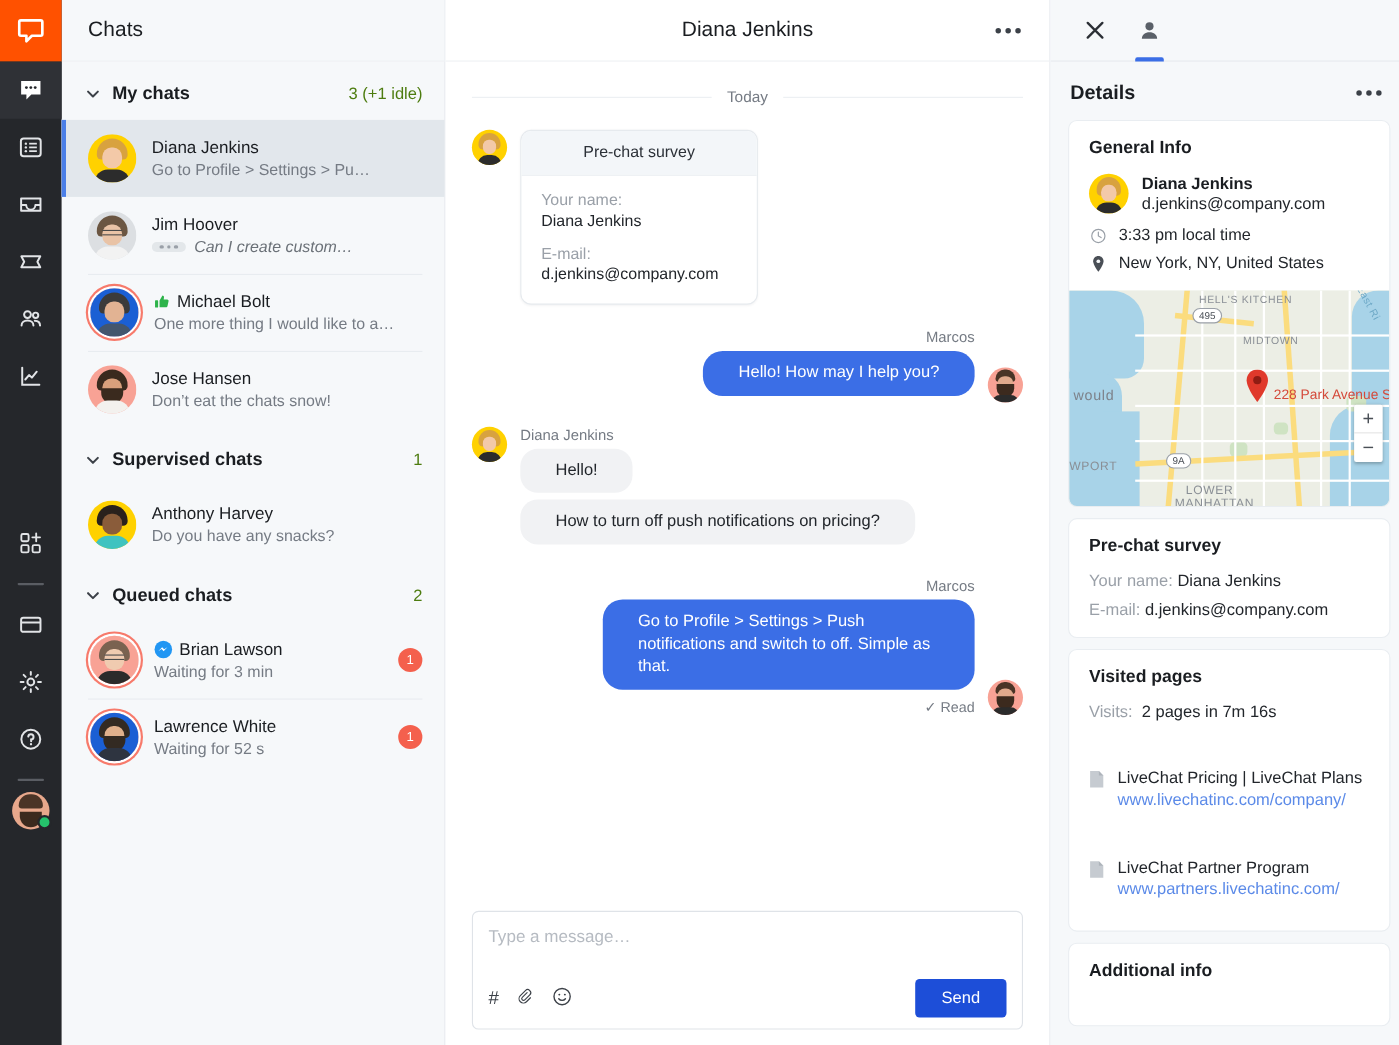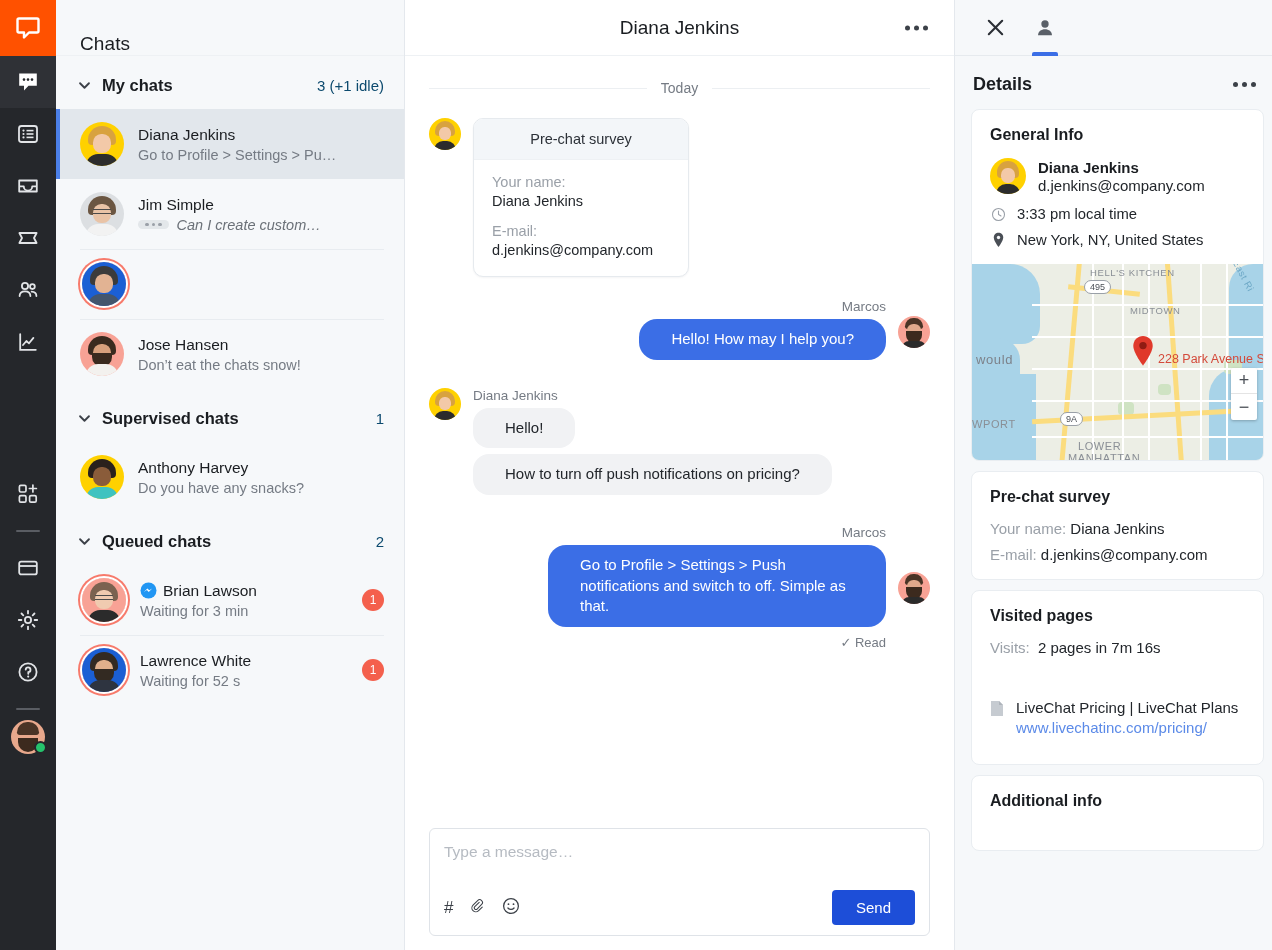--- a/index.html
+++ b/index.html
@@ -41,35 +41,35 @@
   }
 
   
   .chat-list {
     width: 349px; flex: 0 0 349px;
     background: #f6f8fa;
     border-right: 1px solid #e4e8ed;
     display: flex; flex-direction: column;
   }
   .chat-list-header {
-    height: 56px; display: flex; align-items: flex-end;
+    height: 56px; display: flex; align-items: center;
     padding: 0 0 0 24px;
     background: #f6f8fa;
     border-bottom: 1px solid #eef1f4;
   }
   .chat-list-header h1 { font-size: 19px; font-weight: 400; color: #1a1d21; letter-spacing: .1px;}
 
   .section-head {
     display: flex; align-items: center;
     padding: 20px 20px 14px 20px;
     cursor: pointer;
   }
   .chev { width: 16px; margin-right: 10px; display:flex; align-items:center; justify-content:center;}
   .section-title { font-size: 16.5px; font-weight: bold; color: #1a1d21; flex: 1; }
-  .section-count { font-size: 15px; color: #0c4a6e; }
+  .section-count { font-size: 15px; color: #4d7c0f; }
 
   .chat-row {
     display: flex; align-items: center;
     padding: 13px 20px 13px 24px;
     position: relative; cursor: pointer;
   }
   .chat-row + .chat-row::before {
     content:""; position:absolute; left:24px; right:20px; top:0;
     height:1px; background:#e8ecf0;
   }
@@ -132,21 +132,21 @@
     display: flex; align-items: center; gap: 14px;
     margin: 24px 0 22px 0;
   }
   .day-divider span { font-size: 14px; color: #757b84; }
   .day-divider::before, .day-divider::after {
     content:""; flex:1; height:1px; background:#eceff2;
   }
 
   .msg-group { display: flex; margin-bottom: 8px; }
   .msg-group.left { justify-content: flex-start; align-items: flex-start; }
-  .msg-group.right { justify-content: flex-end; align-items: center; }
+  .msg-group.right { justify-content: flex-end; align-items: flex-end; }
   .msg-av { width: 32px; height: 32px; border-radius: 50%; flex: 0 0 32px; overflow: hidden; position: relative;}
   .msg-col { display: flex; flex-direction: column; }
   .msg-group.left .msg-col { margin-left: 12px; align-items: flex-start; }
   .msg-group.right .msg-col { margin-right: 12px; align-items: flex-end; }
   .author { font-size: 13.5px; color: #757b84; margin-bottom: 5px; }
 
   .bubble {
     padding: 10px 32px; font-size: 15px; line-height: 1.38;
     max-width: 360px; margin-bottom: 6px;
   }
@@ -416,38 +416,50 @@
         <div class="chat-row">
           <div class="av">
             <div class="av-inner" style="background:#dcdfe2"></div>
             <div style="position:absolute;left:8px;top:4px;width:28px;height:19px;background:#6b5642;border-radius:14px 14px 4px 4px;"></div>
             <div style="position:absolute;left:13px;top:12px;width:18px;height:19px;background:#e9c3a6;border-radius:45%;"></div>
             <div style="position:absolute;left:13px;top:17px;width:18px;height:5px;border-top:1.6px solid #4a4a4a;border-bottom:1.6px solid #4a4a4a;"></div>
             <div style="position:absolute;left:6px;bottom:0;width:32px;height:12px;background:#f2f2f2;border-radius:12px 12px 0 0;"></div>
           </div>
           <div class="chat-meta">
             <div class="chat-name-line">
-              <span class="chat-name">Jim Simple</span>
+              <span class="chat-name">Jim Hoover</span>
             </div>
             <div class="chat-snippet typing">
               <span class="typing-bubble">
                 <i></i>
                 <i></i>
                 <i></i>
               </span>
               <span>Can I create custom…</span>
             </div>
           </div>
         </div>
         <div class="chat-row">
           <div class="av ring">
             <div class="av-inner" style="background:#1b5fd4"></div>
             <div style="position:absolute;left:8px;top:4px;width:28px;height:19px;background:#3b3b3b;border-radius:14px 14px 4px 4px;"></div>
             <div style="position:absolute;left:13px;top:12px;width:18px;height:19px;background:#e2b393;border-radius:45%;"></div>
             <div style="position:absolute;left:6px;bottom:0;width:32px;height:12px;background:#44566d;border-radius:12px 12px 0 0;"></div>
+          </div>
+          <div class="chat-meta">
+            <div class="chat-name-line">
+              <span style="display:inline-flex">
+                <svg width="15" height="15" viewBox="0 0 16 16">
+                  <path d="M5.4 6.6L8.2 1.7c.9 0 1.6.8 1.5 1.7l-.3 2.2h3.4c.9 0 1.5.8 1.3 1.6l-1 4.7c-.1.7-.8 1.2-1.5 1.2H5.4z" fill="#2db34a"></path>
+                  <rect x="1" y="6.4" width="3" height="7.1" rx=".7" fill="#2db34a"></rect>
+                </svg>
+              </span>
+              <span class="chat-name">Michael Bolt</span>
+            </div>
+            <div class="chat-snippet">One more thing I would like to a…</div>
           </div>
         </div>
         <div class="chat-row">
           <div class="av">
             <div class="av-inner" style="background:#f8a295"></div>
             <div style="position:absolute;left:8px;top:4px;width:28px;height:19px;background:#3a2a1e;border-radius:14px 14px 4px 4px;"></div>
             <div style="position:absolute;left:13px;top:12px;width:18px;height:19px;background:#d8a07c;border-radius:45%;"></div>
             <div style="position:absolute;left:12px;top:21px;width:20px;height:14px;background:#3a2a1e;border-radius:0 0 10px 10px;"></div>
             <div style="position:absolute;left:6px;bottom:0;width:32px;height:12px;background:#f3f1ee;border-radius:12px 12px 0 0;"></div>
           </div>
@@ -770,21 +782,33 @@
         </div>
         <div class="page-item">
           <span class="page-ico">
             <svg width="14" height="17" viewBox="0 0 14 17">
               <path d="M1 1h8l4 4v11H1z" fill="#c6cbd1"></path>
               <path d="M9 1v4h4" fill="#aeb4bb"></path>
             </svg>
           </span>
           <div>
             <div class="page-title">LiveChat Pricing | LiveChat Plans</div>
-            <div class="page-url">www.livechatinc.com/pricing/</div>
+            <div class="page-url">www.livechatinc.com/company/</div>
+          </div>
+        </div>
+        <div class="page-item">
+          <span class="page-ico">
+            <svg width="14" height="17" viewBox="0 0 14 17">
+              <path d="M1 1h8l4 4v11H1z" fill="#c6cbd1"></path>
+              <path d="M9 1v4h4" fill="#aeb4bb"></path>
+            </svg>
+          </span>
+          <div>
+            <div class="page-title">LiveChat Partner Program</div>
+            <div class="page-url">www.partners.livechatinc.com/</div>
           </div>
         </div>
       </div>
     </div>
 
     <div class="card" style="margin-bottom:0;">
       <div class="card-pad" style="padding-bottom:40px;">
         <div class="card-h" style="margin-bottom:0;">Additional info</div>
       </div>
     </div>

